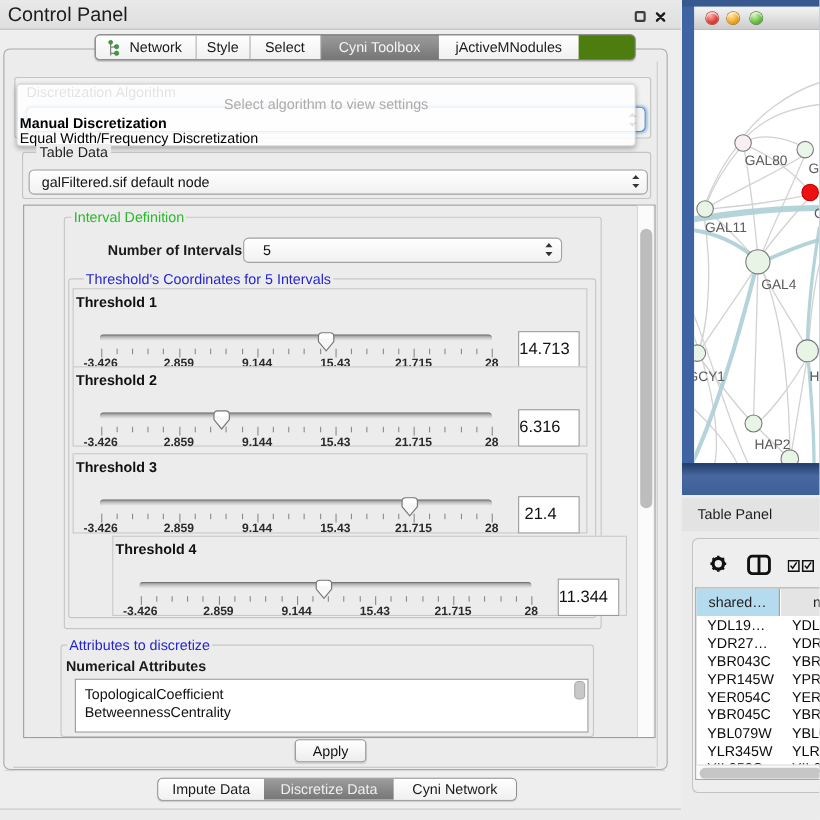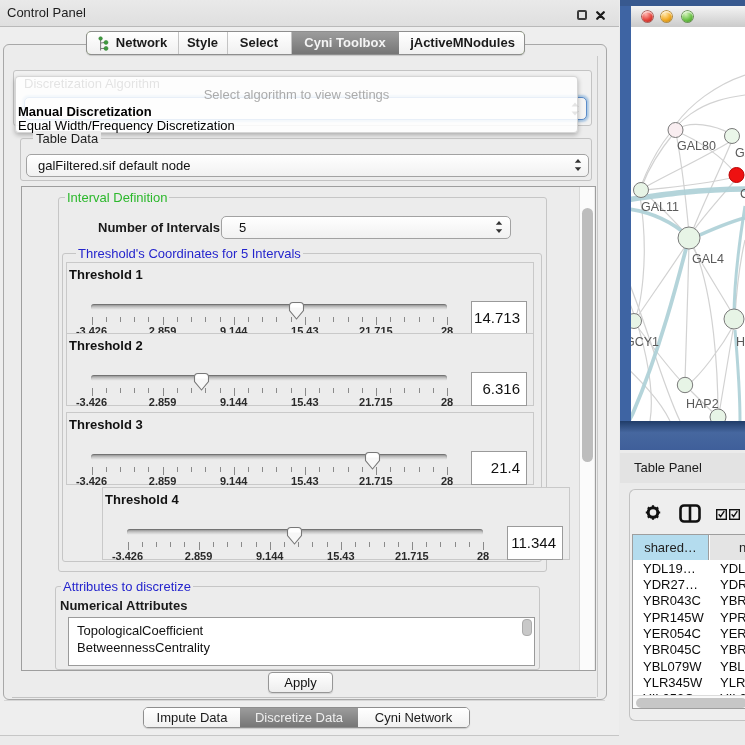--- a/index.html
+++ b/index.html
@@ -5,27 +5,27 @@
 * { margin:0; padding:0; box-sizing:border-box; }
 html,body { width:745px; height:745px; overflow:hidden; background:#ebebeb;
   font-family:"Liberation Sans", sans-serif; }
 .abs { position:absolute; }
 #stage { position:relative; width:745px; height:745px; }
 
 
 #cpwin { left:0; top:0; width:619px; height:736px; background:#eeeeee; }
 #cptitle { left:0; top:0; width:619px; height:27px;
   background:linear-gradient(180deg,#e9e9e9,#dfdfdf); border-bottom:1px solid #b9b9b9;
-  font-size:13px; color:#1c1c1c; line-height:26px; padding-left:7px; }
+  font-size:18px; color:#1c1c1c; line-height:26px; padding-left:7px; }
 #btn-float { left:577px; top:10px; width:10px; height:10px; border:2px solid #3c3c3c; border-radius:2px; }
 
 
-#toptabs { left:86px; top:31px; width:439px; height:24px; background:#4d7c0f;
+#toptabs { left:86px; top:31px; width:492px; height:24px; background:#4d7c0f;
   border:1px solid #8e8e8e; border-radius:5px;
-  box-shadow:0 1px 1px rgba(0,0,0,0.15); overflow:hidden;font-weight:bold; }
+  box-shadow:0 1px 1px rgba(0,0,0,0.15); overflow:hidden; }
 .tseg { position:absolute; top:0; height:22px; line-height:22px; font-size:13px; color:#1a1a1a;
   text-align:center; background:linear-gradient(180deg,#ffffff,#f0f0f0); }
 .tsep { position:absolute; top:0; width:1px; height:22px; background:#c4c4c4; }
 .tsel { background:linear-gradient(180deg,#9c9c9c,#767676); color:#f4f4f4; }
 
 
 #mainpanel { left:3px; top:44px; width:604px; height:656px; border:1px solid #a8a8a8;
   border-radius:6px; background:#ececec; }
 
 
@@ -54,21 +54,21 @@
 .grptitle { position:absolute; font-size:13px; background:#ececec; padding:0 2px; }
 .boldlbl { position:absolute; font-size:13px; font-weight:bold; color:#1a1a1a; }
 
 
 .throw { position:absolute; left:44px; width:468px; height:73px; border:1px solid #c9c9c9; background:#ececec; }
 .thlabel { position:absolute; left:2px; top:4px; font-size:13px; font-weight:bold; color:#111; }
 .track { position:absolute; left:24px; top:40.5px; width:356px; height:6px; border-radius:3px;
   background:linear-gradient(180deg,#8b8b8b,#c9c9c9 55%,#efefef); box-shadow:inset 0 1px 1px rgba(0,0,0,0.25); }
 .ticklbl { position:absolute; top:62px; font-size:11px; font-weight:bold; color:#2a2a2a; transform:translateX(-50%); }
 .valbox { position:absolute; left:404px; top:38px; width:56px; height:34px; background:#ffffff;
-  border:1px solid #9a9a9a; font-size:15px; color:#111; line-height:32px; text-align:right; padding-right:6px; }
+  border:1px solid #9a9a9a; font-size:15px; color:#111; line-height:32px; text-align:right; padding-right:20px; }
 .thumb { position:absolute; top:37.5px; width:17px; height:19px; }
 
 
 #attrlist { left:68px; top:617px; width:467px; height:49px; background:#ffffff; border:1px solid #9a9a9a;
   font-size:13px; color:#111; }
 #attrlist { padding-top:4px; }
 #attrlist div { padding-left:8px; height:17px; line-height:17px; }
 #listthumb { left:453px; top:1px; width:10px; height:46px; background:#c8c8c8; border-radius:4px;
   border:1px solid #ababab; }
 

